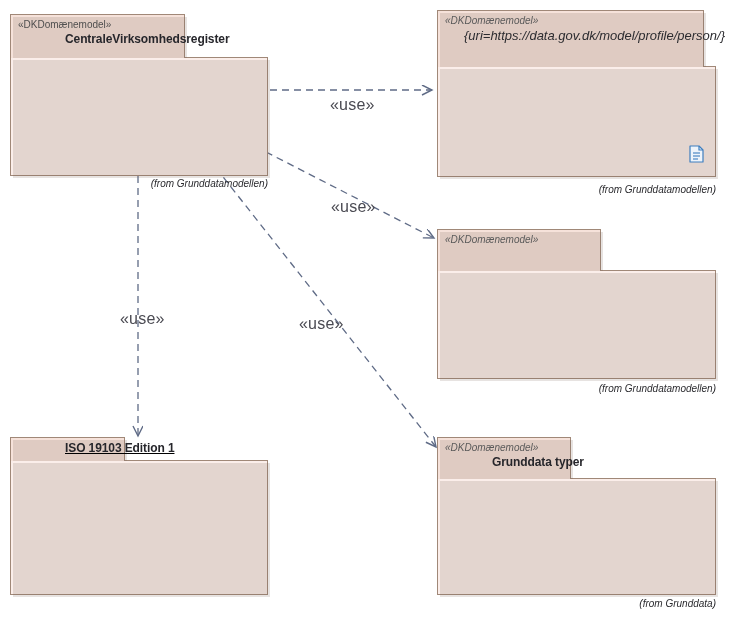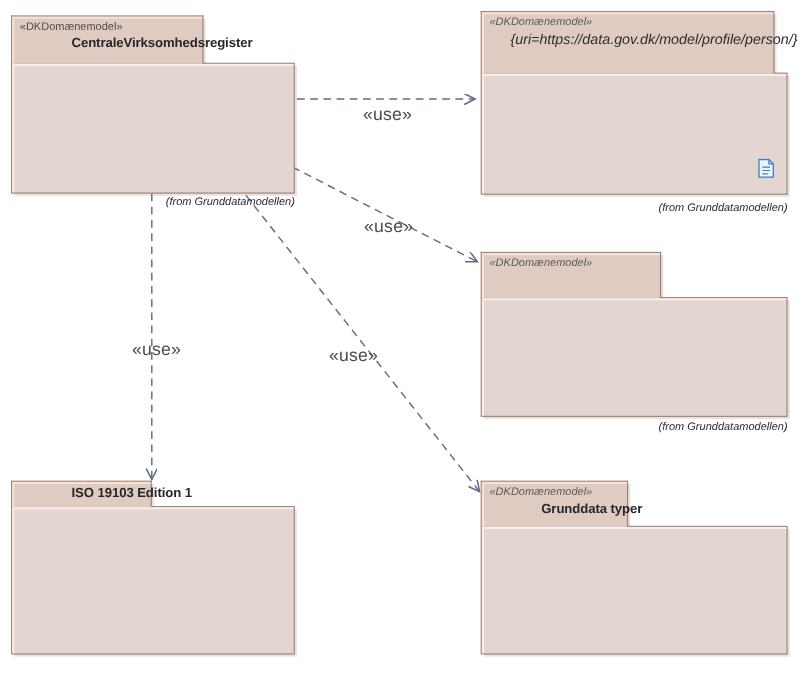--- a/index.html
+++ b/index.html
@@ -188,27 +188,28 @@
 
   <div class="pkg" style="left:437px; top:229px; width:279px; height:150px;">
     <div class="pkg-tab" style="width:164px; height:42px;">
       <span class="stereotype">«DKDomænemodel»</span>
     </div>
     <div class="pkg-body" style="left:0px; top:41px; width:279px; height:109px;"></div>
   </div>
   <div class="pkg-from" style="left:437px; top:383px; width:279px;">(from Grunddatamodellen)</div>
 
   <div class="pkg" style="left:10px; top:437px; width:258px; height:158px;">
-    <div class="pkg-tab" style="width:128px; height:24px; padding-top:3px;">
+    <div class="pkg-tab" style="width:115px; height:24px; padding-top:3px;text-decoration:underline;">
       <span class="pkg-name">ISO 19103 Edition 1</span>
     </div>
     <div class="pkg-body" style="left:0px; top:23px; width:258px; height:135px;"></div>
   </div>
 
   <div class="pkg" style="left:437px; top:437px; width:279px; height:158px;">
     <div class="pkg-tab" style="width:134px; height:42px;">
       <span class="stereotype">«DKDomænemodel»</span>
       <span class="pkg-name">Grunddata typer</span>
     </div>
     <div class="pkg-body" style="left:0px; top:41px; width:279px; height:117px;"></div>
   </div>
+  <div class="pkg-from" style="left:437px; top:598px; width:279px;">(from Grunddata)</div>
 
 </div>
 
 </body></html>

